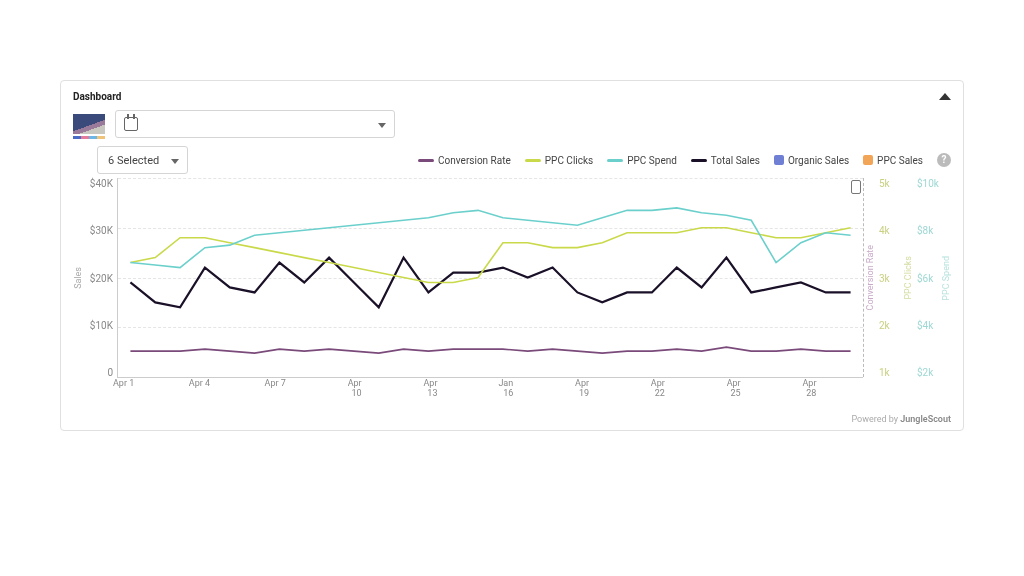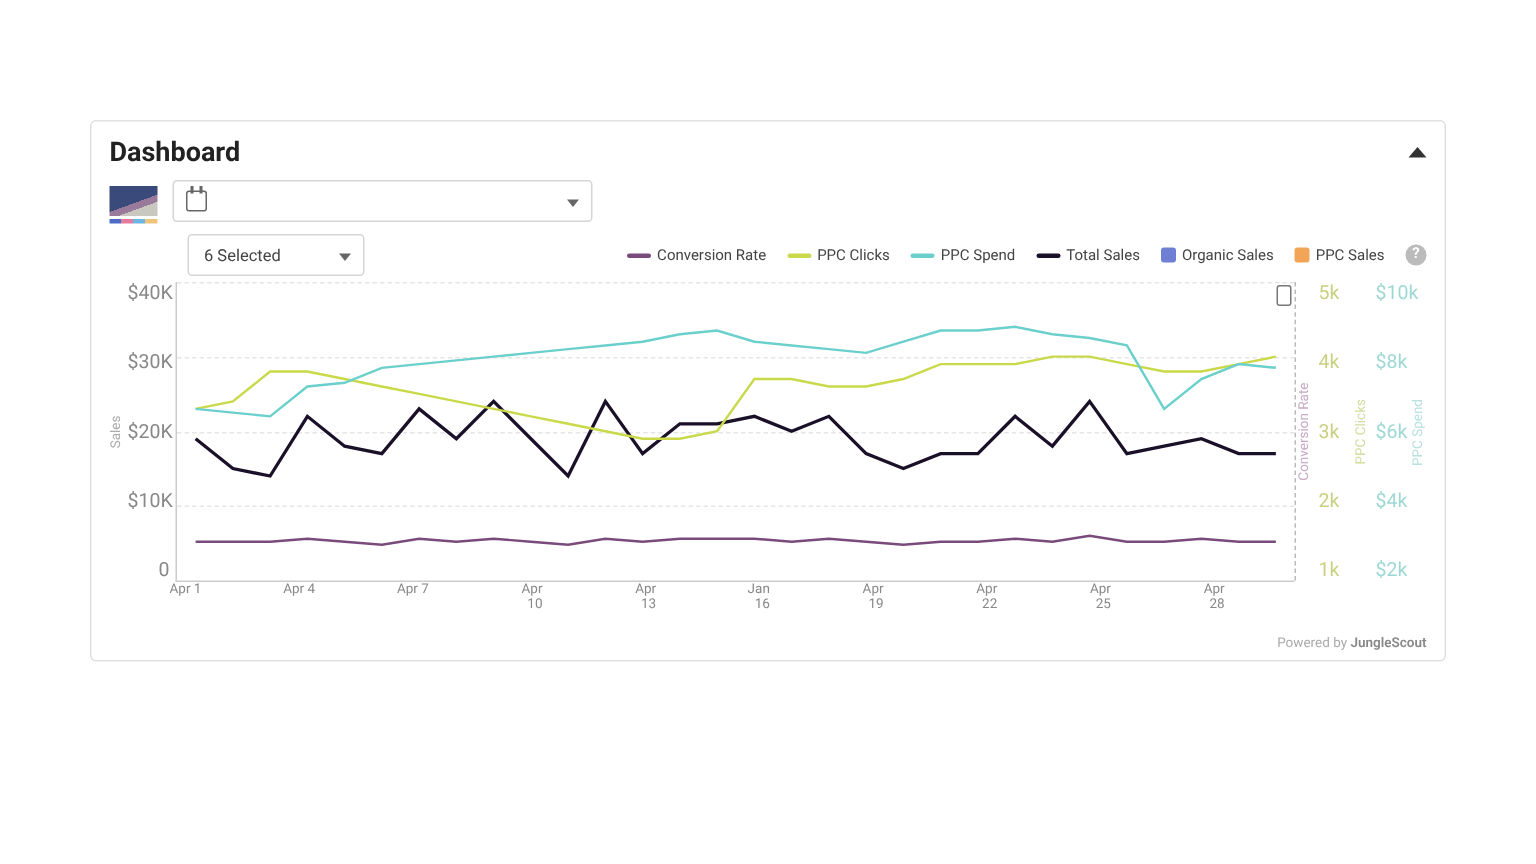--- a/index.html
+++ b/index.html
@@ -1,36 +1,36 @@
 <!DOCTYPE html>
 <html><head>
 <meta charset="utf-8">
 <style>
   * { box-sizing: border-box; margin: 0; padding: 0; font-family: -apple-system, BlinkMacSystemFont, "Segoe UI", Roboto, Arial, sans-serif; }
   body { background: #fff; width: 1024px; height: 576px; padding: 80px 60px; }
   .card { border: 1px solid #e0e0e0; border-radius: 4px; background: #fff; padding: 10px 12px 6px; }
   .titlebar { display: flex; justify-content: space-between; align-items: center; margin-bottom: 8px; }
-  .title { font-weight: 700; font-size: 18px; color: #222; }
+  .title { font-weight: 700; font-size: 10px; color: #222; }
   .caret { width: 0; height: 0; border-left: 6px solid transparent; border-right: 6px solid transparent; border-bottom: 7px solid #333; cursor: pointer; }
   .row1 { display: flex; gap: 10px; align-items: center; margin-bottom: 8px; }
   .thumb { width: 32px; height: 20px; background: linear-gradient(160deg,#3a4a7a 55%,#9a7a9a 55%,#9a7a9a 70%,#c8c8c0 70%); position: relative; }
   .thumb::after { content:""; position:absolute; left:0; bottom:-5px; width:32px; height:3px; background:linear-gradient(90deg,#4a6cc7 0 25%,#e67a9a 25% 50%,#6cb6e5 50% 75%,#f0c37a 75% 100%); }
   .sel { border: 1px solid #d5d5d5; border-radius: 3px; height: 28px; display: flex; align-items: center; padding: 0 26px 0 10px; font-size: 11px; color: #444; position: relative; background: #fff; cursor: pointer; }
   .sel::after { content: ""; position: absolute; right: 8px; top: 12px; width: 0; height: 0; border-left: 4px solid transparent; border-right: 4px solid transparent; border-top: 5px solid #666; }
   .sel.product { flex: 1; min-width: 0; white-space: nowrap; overflow: hidden; text-overflow: ellipsis; }
   .sel.date { width: 280px; padding-left: 30px; }
   .calicon { position:absolute; left:8px; top:6px; width:14px; height:14px; border:1.5px solid #666; border-radius:2px; }
   .calicon::before { content:""; position:absolute; top:-4px; left:2px; width:2px; height:5px; background:#666; box-shadow:6px 0 #666; }
   .row2 { display: flex; align-items: center; gap: 14px; margin-bottom: 4px; justify-content: flex-end; }
-  .row2 .sel.small { width: 118px; margin-right: auto; margin-left: 52px; }
+  .row2 .sel.small { width: 91px; margin-right: auto; margin-left: 24px; }
   .lg { display: flex; align-items: center; gap: 4px; font-size: 10px; color: #444; }
   .sw { width: 16px; height: 3px; border-radius: 2px; }
   .help { width: 14px; height: 14px; border-radius: 50%; background: #bbb; color: #fff; font-size: 10px; line-height: 14px; text-align: center; font-weight: 700; }
   .chartrow { display:flex; align-items:stretch; }
-  .yaxis { display:flex; flex-direction:column; justify-content:space-between; font-size:13px; color:#888; text-align:right; height:200px; padding-right:4px; width:32px; }
+  .yaxis { display:flex; flex-direction:column; justify-content:space-between; font-size:10px; color:#888; text-align:right; height:200px; padding-right:4px; width:32px; }
   .yaxis.r { text-align:left; padding:0 0 0 4px; width:26px; }
   .ylab { font-size:9px; color:#aaa; writing-mode:vertical-rl; transform:rotate(180deg); align-self:center; margin-right:2px; }
   .ylab.r { margin:0 0 0 2px; }
   .plot { flex:1; height:200px; position:relative; border-left:1px solid #ccc; border-bottom:1px solid #ccc; }
   .grid { position:absolute; inset:0; }
   .gl { position:absolute; left:0; right:0; border-top:1px dashed #e5e5e5; }
   .bars { position:absolute; inset:0; display:flex; align-items:flex-end; padding:0 2px; }
   .bar { flex:1; margin:0 1.5px; display:flex; flex-direction:column; justify-content:flex-end; }
   .seg-o { background:#f2a556; width:100%; }
   .seg-b { background:#6e7fd4; width:100%; }

